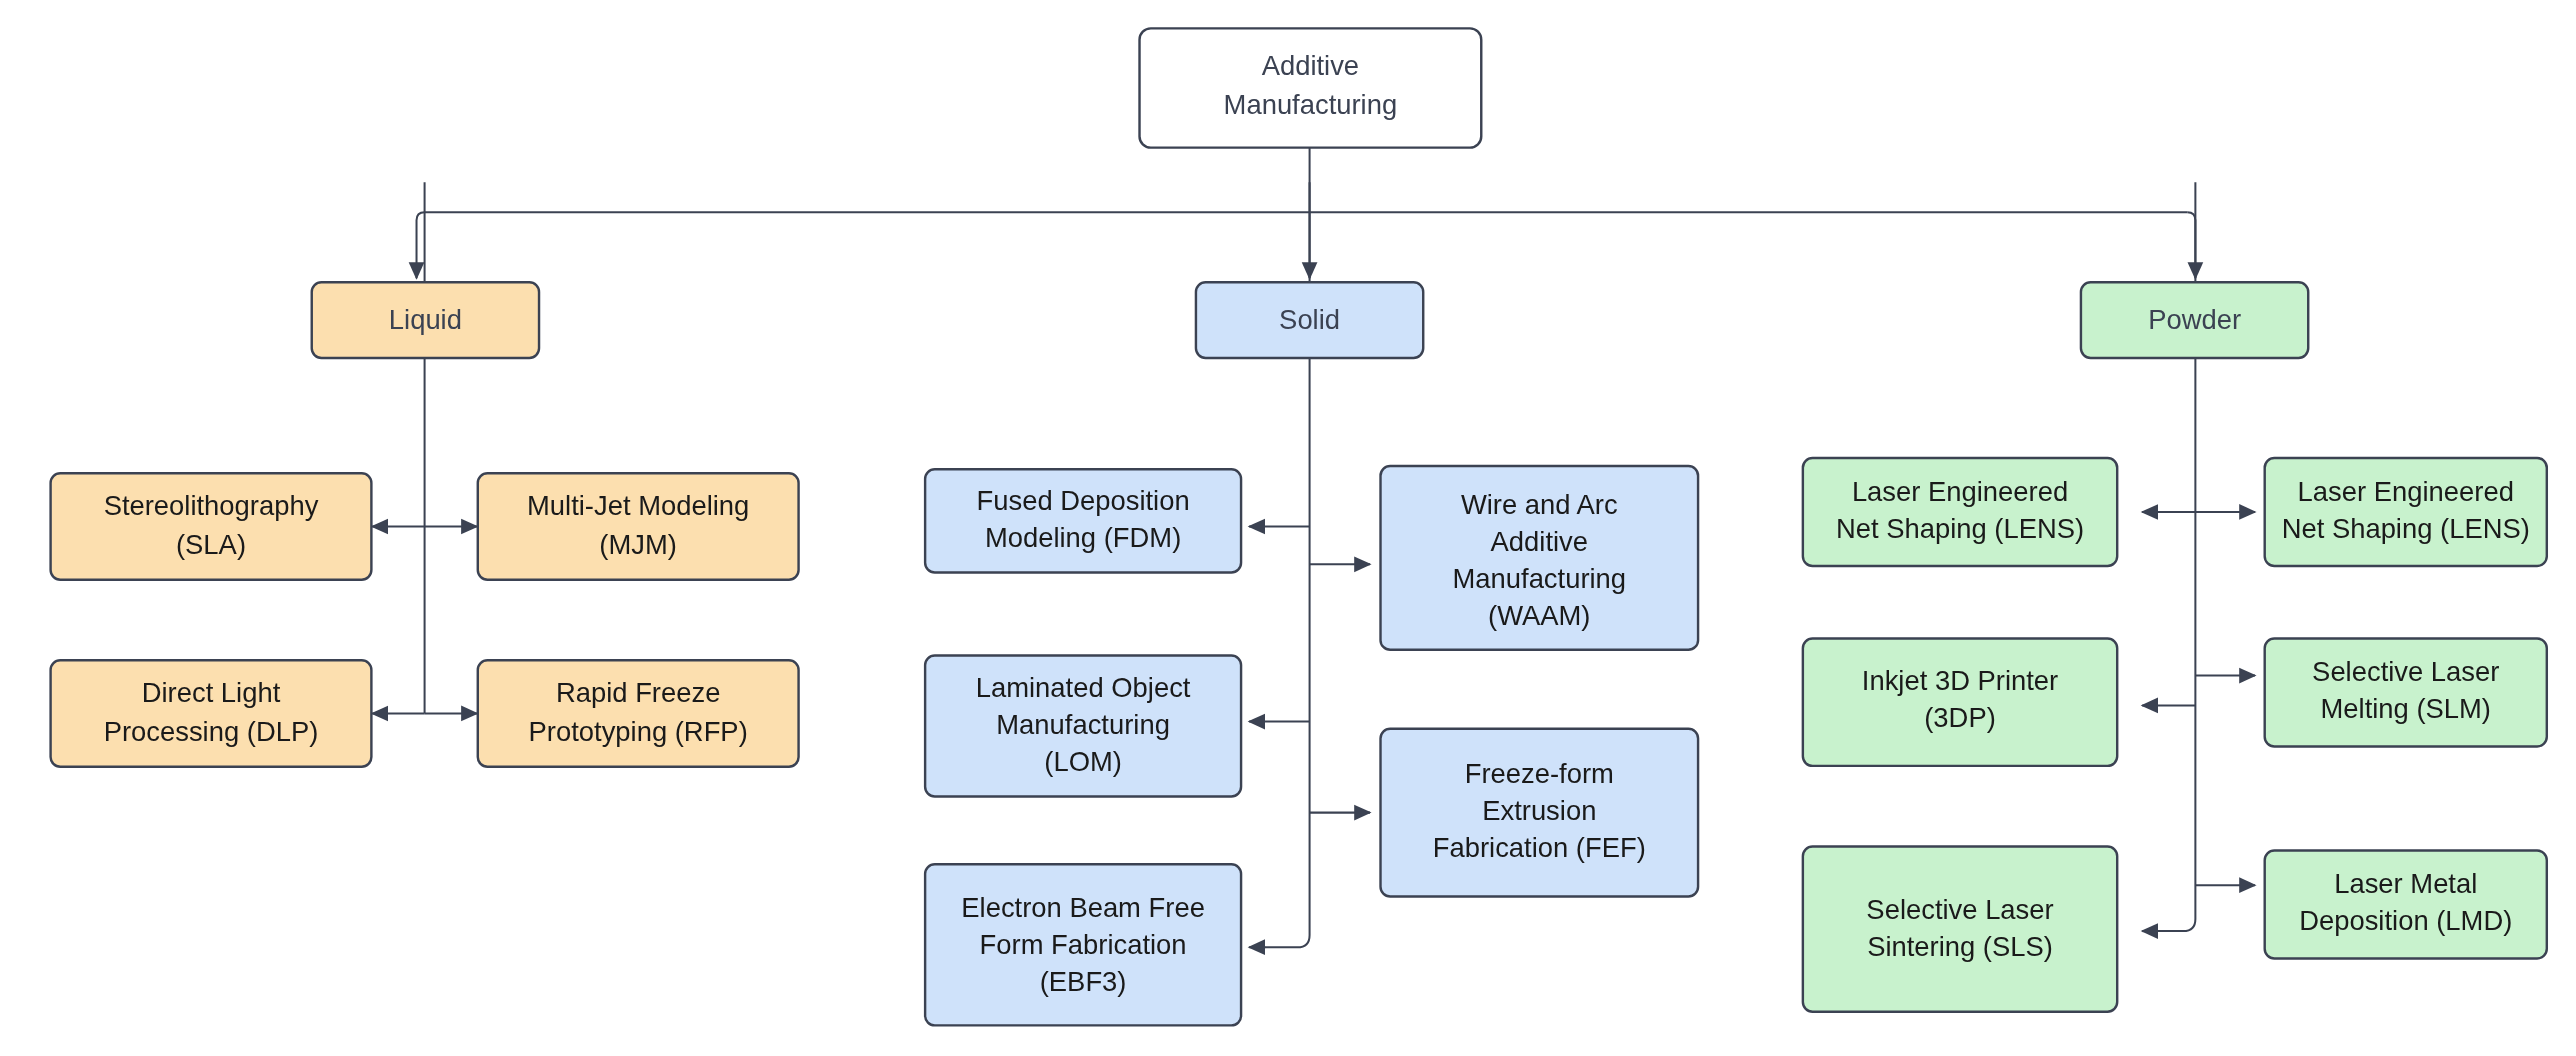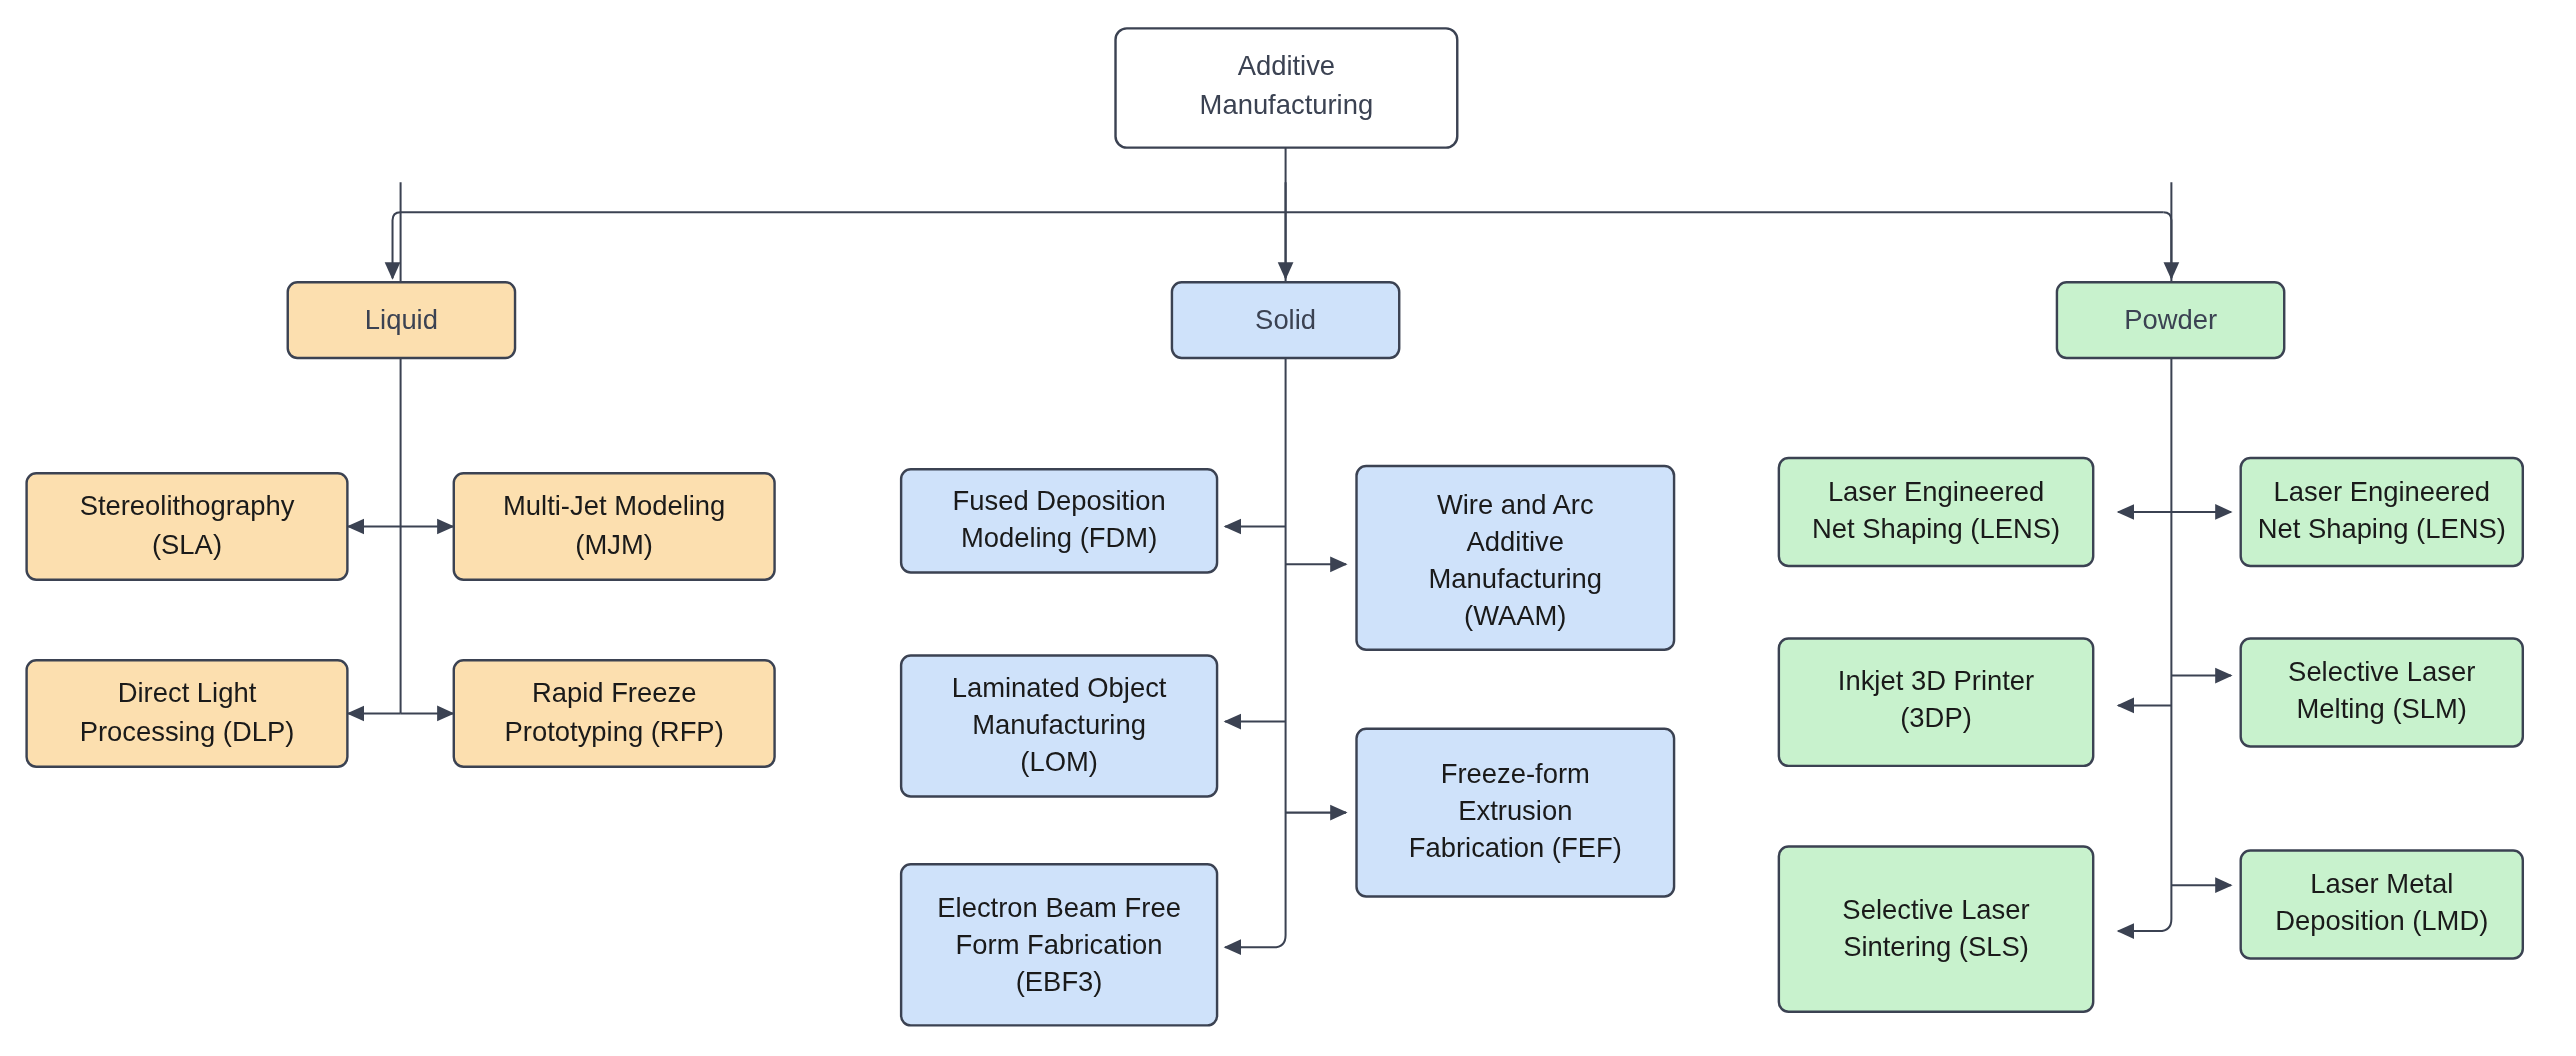--- a/index.html
+++ b/index.html
@@ -10,20 +10,21 @@
   body {
     width: 2576px;
     height: 1057px;
     font-family: "Liberation Sans", sans-serif;
     overflow: hidden;
   }
   #diagram-root {
     position: relative;
     width: 2372px;
     height: 1057px;
+    margin-left: 24px;
   }
   svg.canvas {
     position: absolute;
     top: 0;
     left: 0;
     width: 2576px;
     height: 1057px;
     display: block;
   }
   .node-rect {

